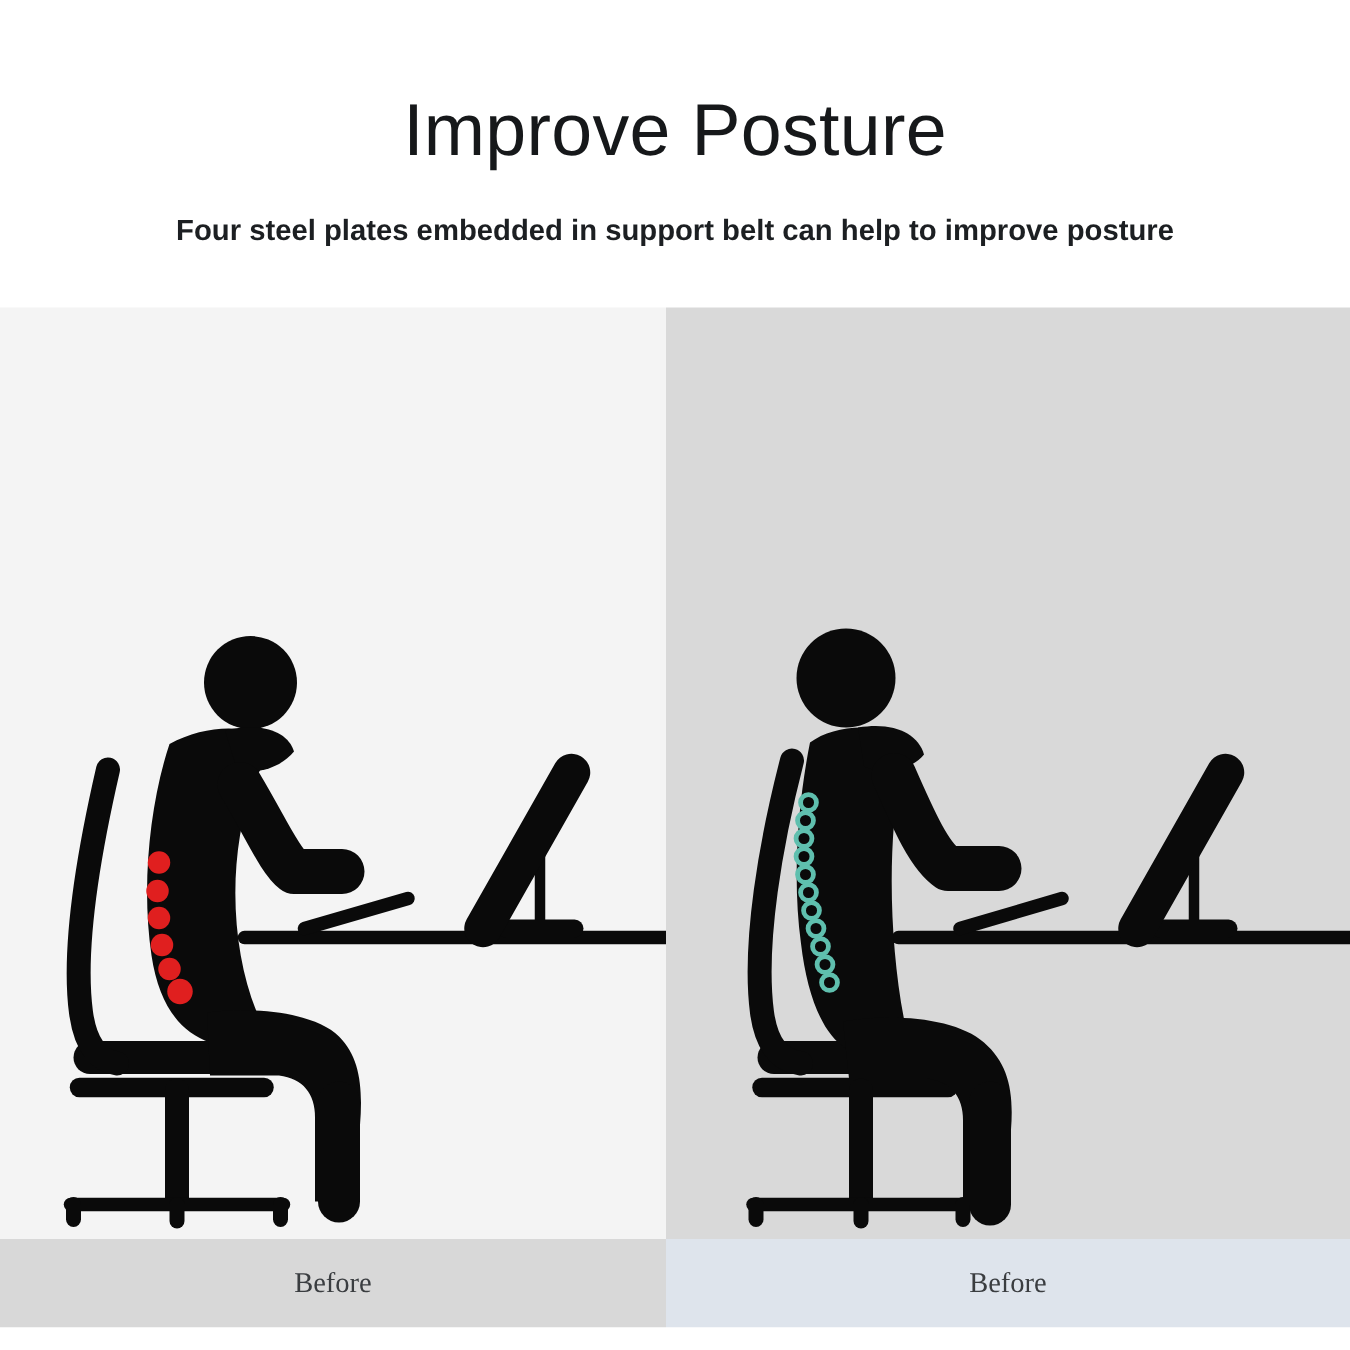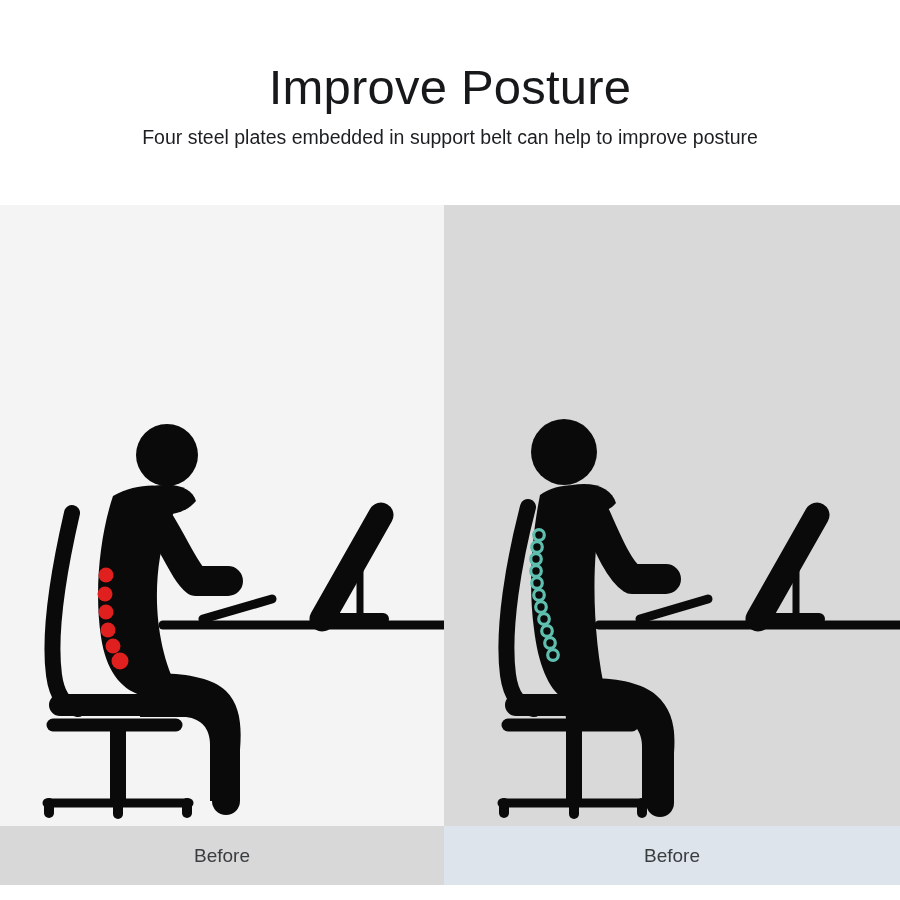--- a/index.html
+++ b/index.html
@@ -41,24 +41,24 @@
     font-weight: 400;
     color: #16181a;
     letter-spacing: 0.2px;
     line-height: 58px;
     white-space: nowrap;
     margin-top: 11px;
   }
   .subtitle {
     position: absolute;
     left: 0;
-    top: 124px;
+    top: 141px;
     width: 900px;
     font-size: 19.5px;
-    font-weight: 400;
+    font-weight: 700;
     color: #1c1f22;
     line-height: 26px;
     white-space: nowrap;
   }
 
   
   .panels {
     position: absolute;
     left: 0;
     top: 205px;
@@ -86,20 +86,21 @@
     height: 59px;
   }
   .caption {
     position: absolute;
     top: 0;
     height: 59px;
     line-height: 59px;
     text-align: center;
     font-size: 19px;
     color: #3a3d40;
+    font-family: Liberation Serif, serif;
   }
   .caption.before { left: 0;     width: 444px; background: #d8d8d8; }
   .caption.after  { left: 444px; width: 456px; background: #dee4ec; }
 
   .footer-pad {
     position: absolute;
     left: 0;
     top: 885px;
     width: 900px;
     height: 15px;

